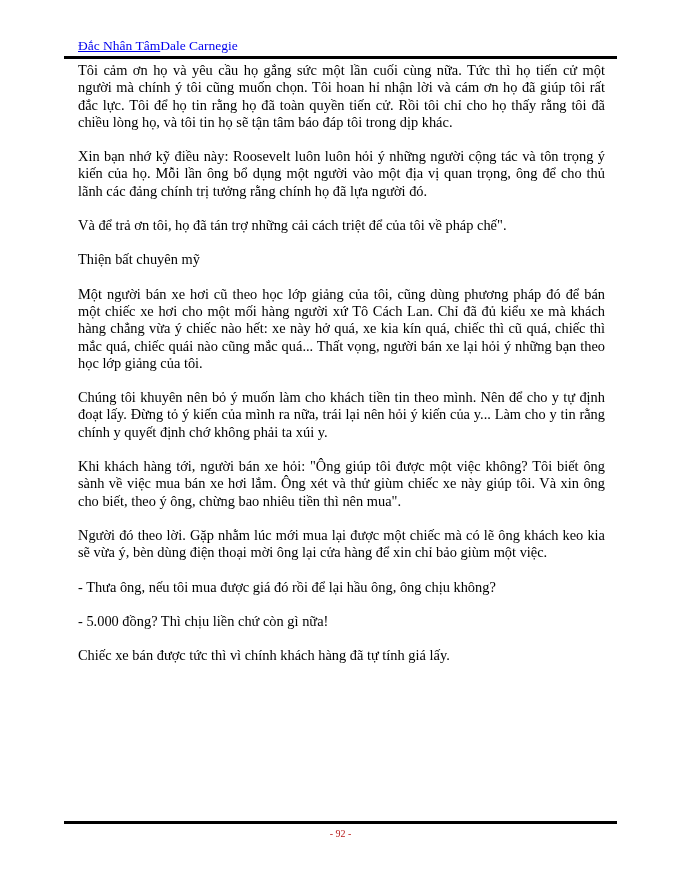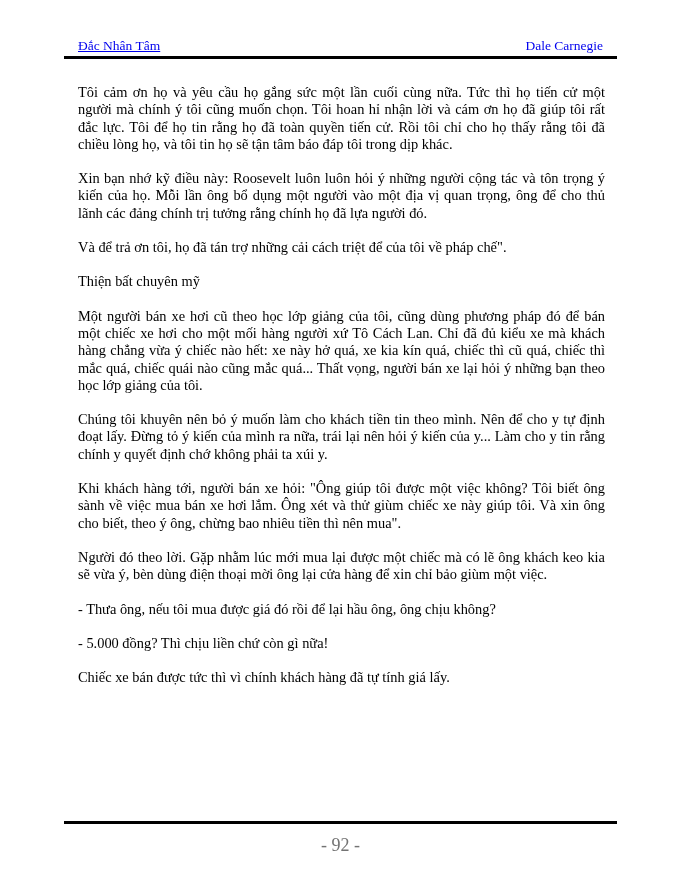--- a/index.html
+++ b/index.html
@@ -16,43 +16,41 @@
 
   
   .header {
     position: absolute;
     left: 64px;
     top: 38px;
     width: 553px;
   }
   .header-row {
     display: flex;
-    justify-content: space-between;
     align-items: baseline;
     padding: 0 14px;
     font-size: 13.5px;
     line-height: 15px;
-    gap: 20px;
   }
   .header-link {
     color: #0000EE;
     white-space: nowrap;
   }
   .header-link.underlined { text-decoration: underline; }
   .thick-rule {
     border: 0;
     border-top: 3px solid #000000;
     margin: 3px 0 0 0;
   }
 
   
   .body-text {
     position: absolute;
     left: 78px;
-    top: 68px;
+    top: 46px;
     width: 527px;
   }
   .body-text p {
     font-size: 14.4px;
     line-height: 17.3px;
     text-align: justify;
     margin: 17px 0 0 0;
   }
   .body-text p.first { margin-top: 16px; }
   .section-heading { text-align: center; }
@@ -60,24 +58,24 @@
   
   .footer {
     position: absolute;
     left: 64px;
     top: 821px;
     width: 553px;
   }
   .footer .thick-rule { margin: 0; }
   .page-number {
     text-align: center;
-    color: #737373;
-    font-size: 18px;
+    color: #b91c1c;
+    font-size: 10px;
     line-height: 16px;
-    margin-top: 13px;
+    margin-top: 2px;
   }
 </style>
 </head>
 <body>
 
 <div class="page">
 
   <div class="header">
     <div class="header-row">
       <span class="header-link underlined">Đắc Nhân Tâm</span>

